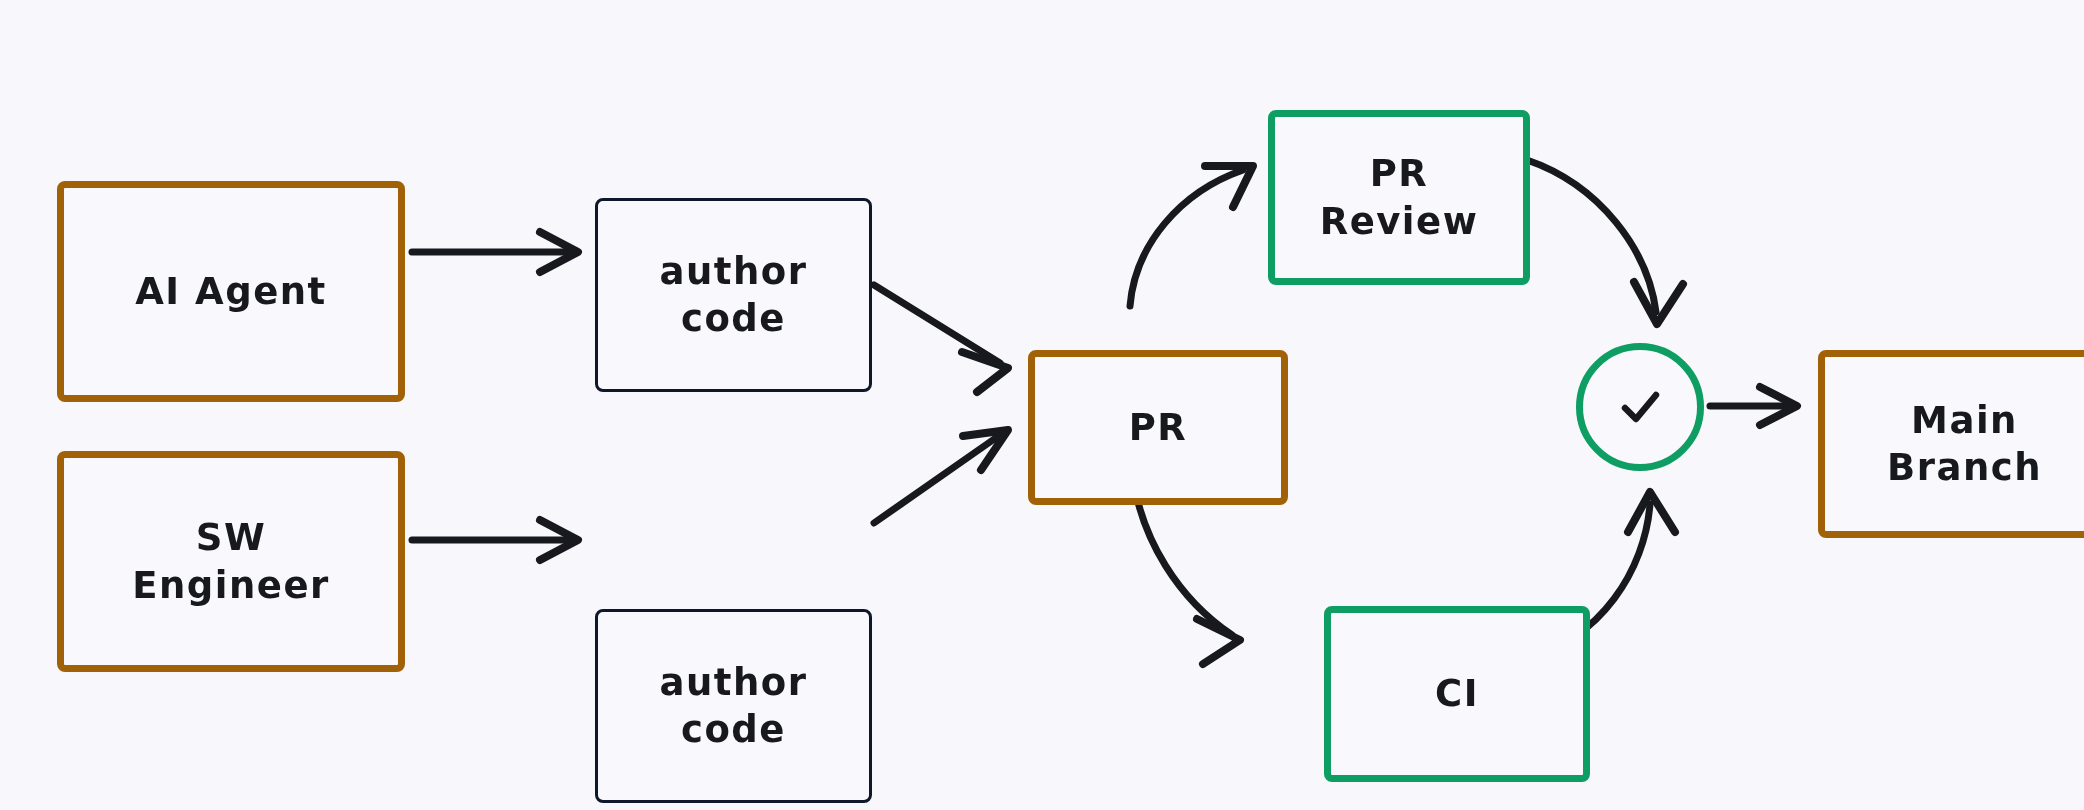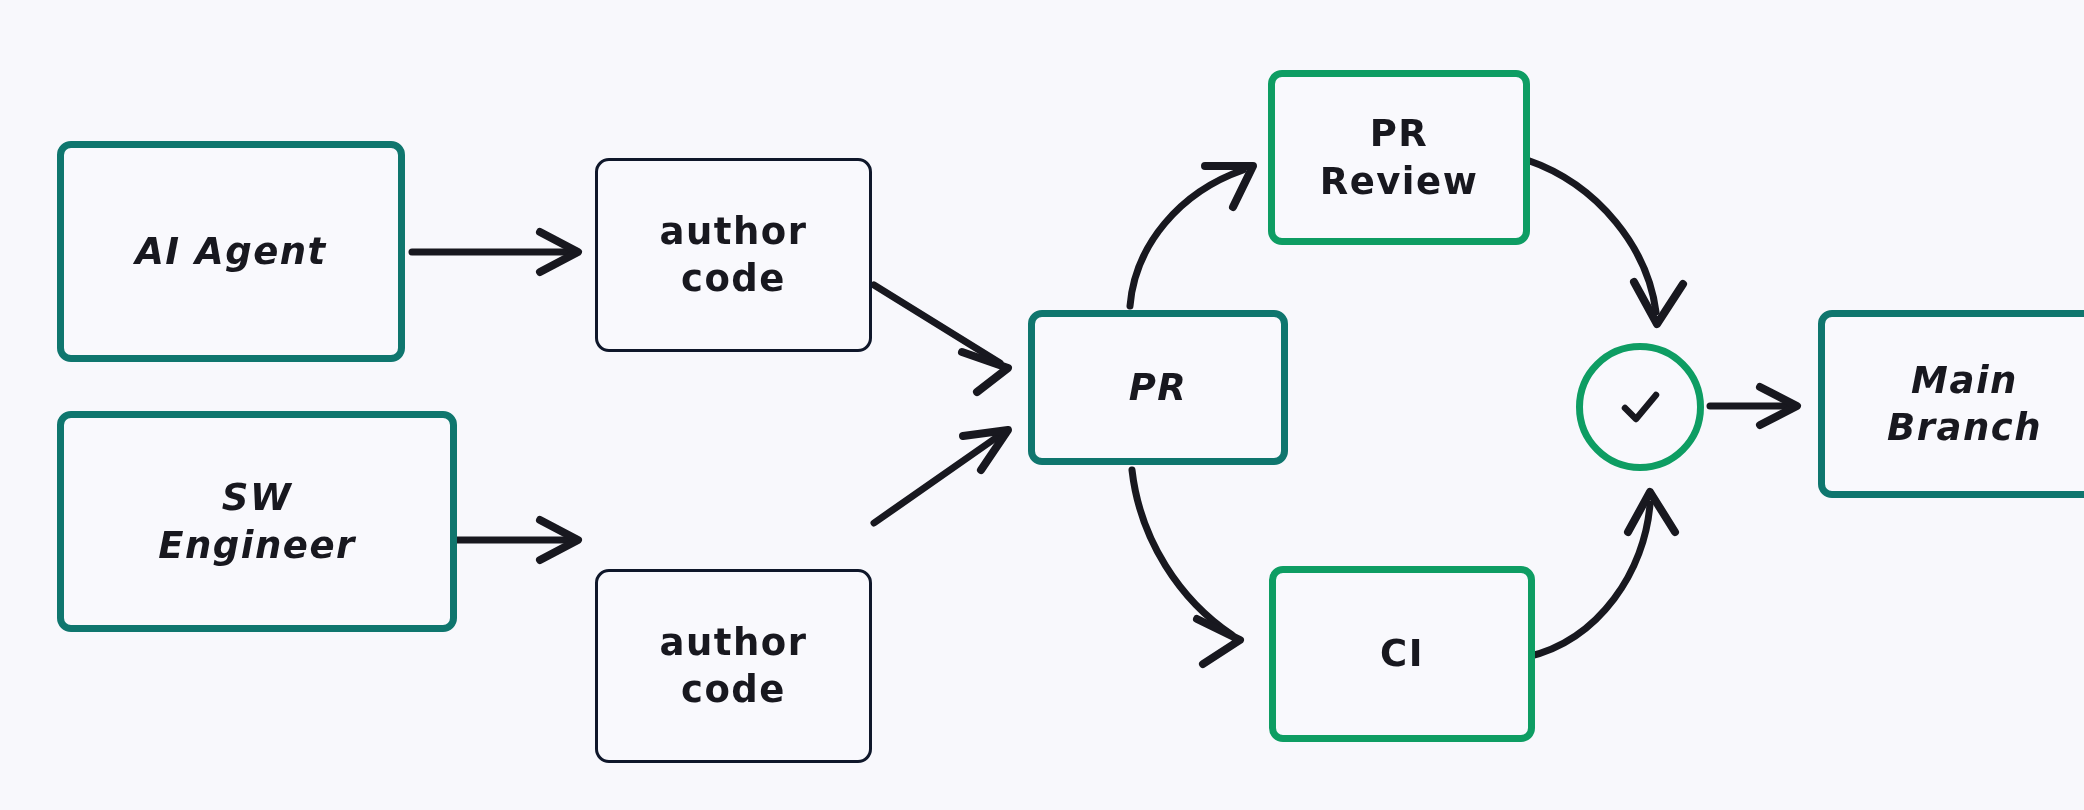--- a/index.html
+++ b/index.html
@@ -12,37 +12,38 @@
     width: 2084px;
     height: 810px;
     background: #f8f8fc;
     overflow: hidden;
     font-family: "DejaVu Sans", sans-serif;
   }
   .node {
     position: absolute;
     box-sizing: border-box;
     background: #f9f9fd;
-    border-radius: 14px;
+    border-radius: 8px;
     display: flex;
     align-items: center;
     justify-content: center;
     text-align: center;
+    margin-top: 40px;
   }
   .node-label {
     font-family: "DejaVu Sans", sans-serif;
     font-weight: 700;
     font-size: 37px;
     line-height: 1.28;
     letter-spacing: 1.5px;
     color: #18181f;
     white-space: pre-line;
     user-select: none;
   }
-  .node.black  { border: 7px solid #0f766e; font-style: italic; }
+  .node.black  { border: 7px solid #a16207; }
   .node.blue   { border: 3px solid #0f172a; }
   .node.green  { border: 7px solid #0e9d63; }
 
   .gate {
     position: absolute;
     box-sizing: border-box;
     border-radius: 50%;
     background: #f9f9fd;
     border: 7px solid #0e9d63;
     display: flex;
@@ -123,21 +124,21 @@
     <g>
       <path class="edge" d="M 1710 406 L 1790 406"></path>
       <path class="head" d="M 1760 387 L 1797 406 L 1760 425"></path>
     </g>
   </svg>
 
   <div class="node black" style="left:57px;  top:141px; width:348px; height:221px;">
     <span class="node-label">AI Agent</span>
   </div>
 
-  <div class="node black" style="left:57px;  top:411px; width:400px; height:221px;">
+  <div class="node black" style="left:57px;  top:411px; width:348px; height:221px;">
     <span class="node-label">SW
 Engineer</span>
   </div>
 
   <div class="node blue" style="left:595px; top:158px; width:277px; height:194px;">
     <span class="node-label">author
 code</span>
   </div>
 
   <div class="node blue" style="left:595px; top:569px; width:277px; height:194px;">
@@ -147,21 +148,21 @@
 
   <div class="node black" style="left:1028px; top:310px; width:260px; height:155px;">
     <span class="node-label">PR</span>
   </div>
 
   <div class="node green" style="left:1268px; top:70px; width:262px; height:175px;">
     <span class="node-label">PR
 Review</span>
   </div>
 
-  <div class="node green" style="left:1269px; top:566px; width:266px; height:176px;">
+  <div class="node green" style="left:1324px; top:566px; width:266px; height:176px;">
     <span class="node-label">CI</span>
   </div>
 
   <div class="node black" style="left:1818px; top:310px; width:293px; height:188px;">
     <span class="node-label">Main
 Branch</span>
   </div>
 
   <div class="gate" style="left:1576px; top:343px; width:128px; height:128px;">
     <span>

